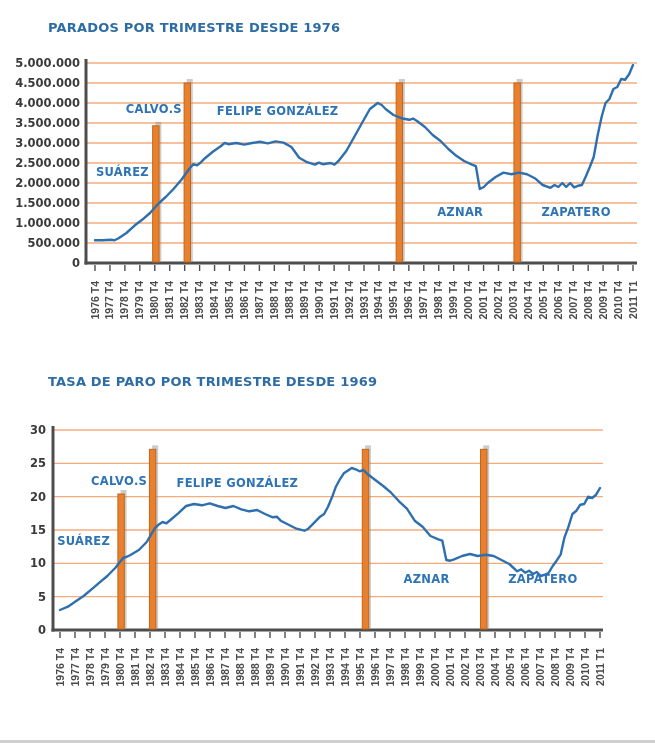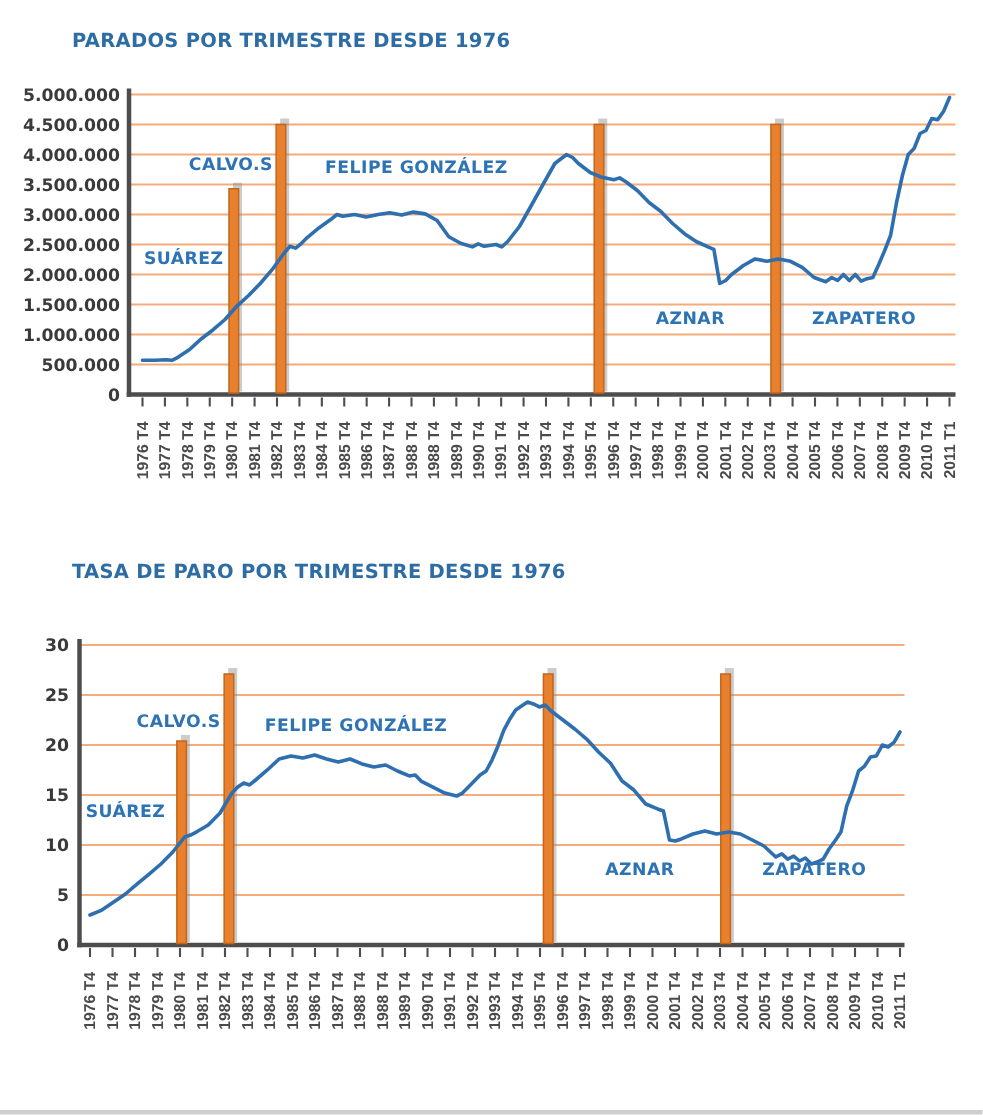--- a/index.html
+++ b/index.html
@@ -14,21 +14,21 @@
   #title-parados{top:20px;}
   #title-tasa{top:374px;}
   #charts-svg{position:absolute;left:0;top:0;}
   #bottom-divider{position:absolute;left:0;top:740px;width:655px;height:3px;background:#cfcfcf;}
 </style>
 </head>
 <body>
 
 <div id="title-parados" class="chart-title" style="color: rgb(46, 109, 164);">PARADOS POR TRIMESTRE DESDE 1976</div>
 
-<div id="title-tasa" class="chart-title" style="color: rgb(46, 109, 164);">TASA DE PARO POR TRIMESTRE DESDE 1976</div>
+<div id="title-tasa" class="chart-title" style="color: rgb(46, 109, 164);">TASA DE PARO POR TRIMESTRE DESDE 1969</div>
 
 <svg id="charts-svg" width="655" height="743" viewBox="0 0 655 743">
   <g id="chart-g-0">
       <text x="80" y="267" text-anchor="end" fill="#3A3A3A" font-size="11.5px" font-weight="bold" font-family="&quot;DejaVu Sans&quot;,&quot;Liberation Sans&quot;,sans-serif">0</text>
       <line x1="86" y1="243" x2="637" y2="243" stroke="#F4AC7C" stroke-width="1.4"></line>
       <text x="80" y="247" text-anchor="end" fill="#3A3A3A" font-size="11.5px" font-weight="bold" font-family="&quot;DejaVu Sans&quot;,&quot;Liberation Sans&quot;,sans-serif">500.000</text>
       <line x1="86" y1="223" x2="637" y2="223" stroke="#F4AC7C" stroke-width="1.4"></line>
       <text x="80" y="227" text-anchor="end" fill="#3A3A3A" font-size="11.5px" font-weight="bold" font-family="&quot;DejaVu Sans&quot;,&quot;Liberation Sans&quot;,sans-serif">1.000.000</text>
       <line x1="86" y1="203" x2="637" y2="203" stroke="#F4AC7C" stroke-width="1.4"></line>
       <text x="80" y="207" text-anchor="end" fill="#3A3A3A" font-size="11.5px" font-weight="bold" font-family="&quot;DejaVu Sans&quot;,&quot;Liberation Sans&quot;,sans-serif">1.500.000</text>

